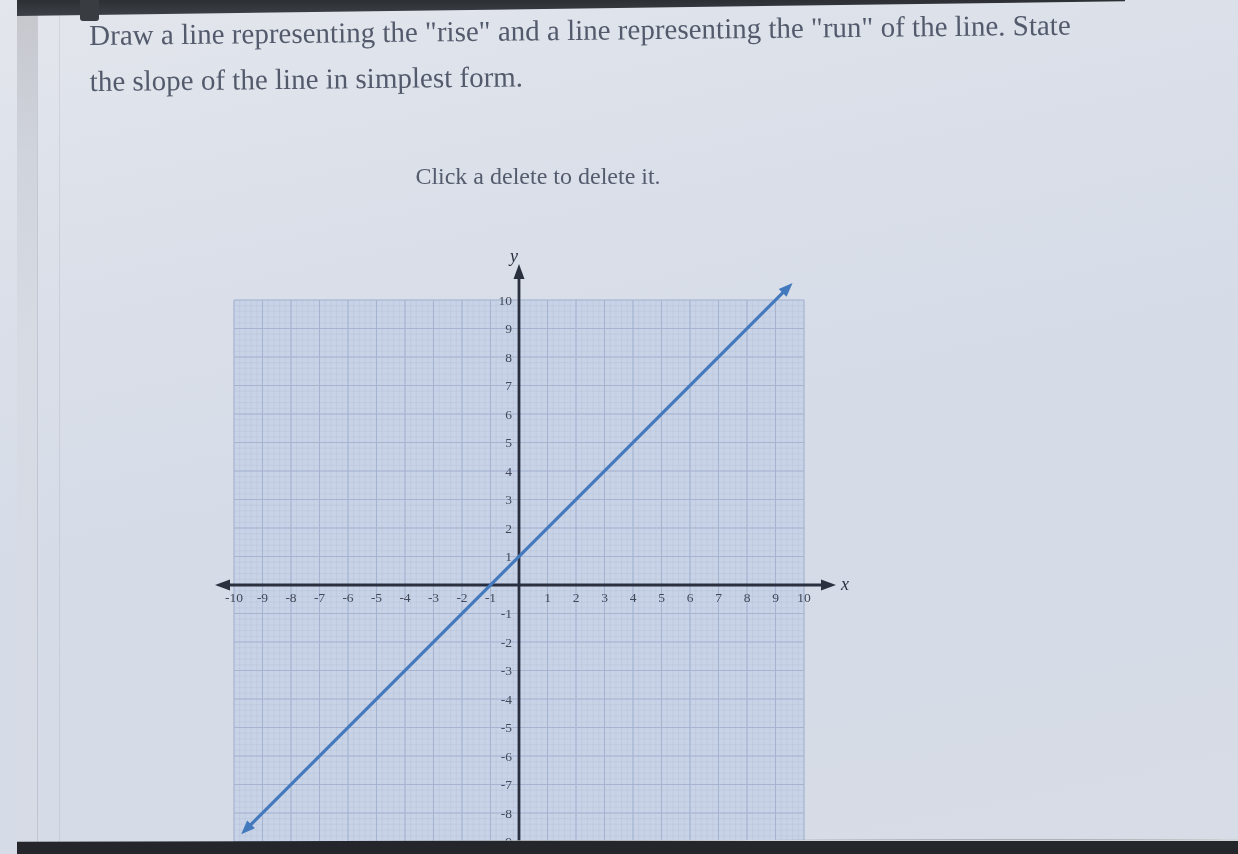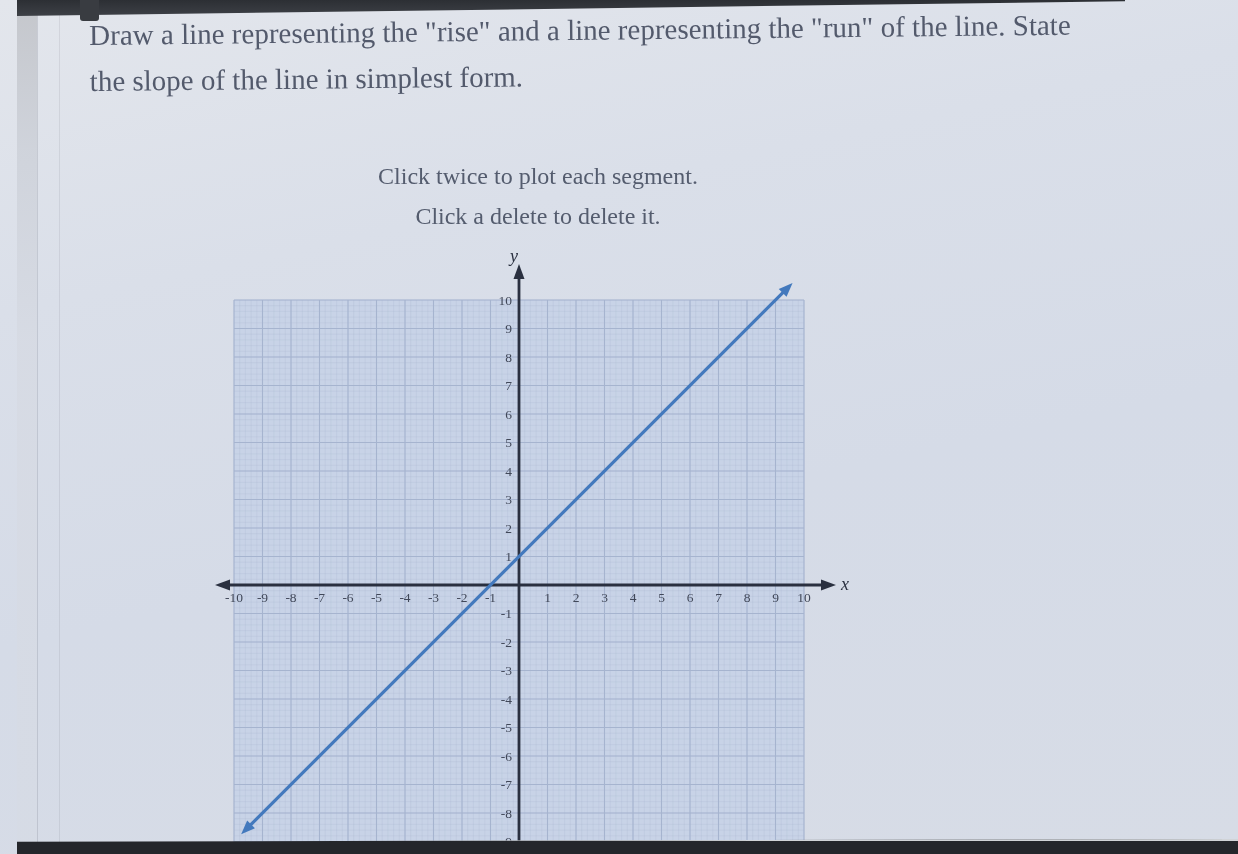--- a/index.html
+++ b/index.html
@@ -51,21 +51,20 @@
   <div class="left-strip"></div>
   <div class="seam s1"></div>
   <div class="seam s2"></div>
 
   <div class="prompt">
     <div>Draw a line representing the "rise" and a line representing the "run" of the line. State</div>
     <div>the slope of the line in simplest form.</div>
   </div>
 
   <div class="instructions">
-    <div>Click twice to plot each segment.</div>
     <div>Click a delete to delete it.</div>
   </div>
 
   <div class="graph-wrap">
     <svg id="graph-svg" width="645" height="614" viewBox="0 0 645 614">
         <rect x="22" y="60" width="570" height="543.5" fill="#c8d3e7"></rect>
         <line x1="22" y1="60" x2="22" y2="603.5" stroke="#9fb0cc" stroke-width="0.5" stroke-opacity="0.38"></line>
         <line x1="27.7" y1="60" x2="27.7" y2="603.5" stroke="#9fb0cc" stroke-width="0.5" stroke-opacity="0.38"></line>
         <line x1="33.4" y1="60" x2="33.4" y2="603.5" stroke="#9fb0cc" stroke-width="0.5" stroke-opacity="0.38"></line>
         <line x1="39.1" y1="60" x2="39.1" y2="603.5" stroke="#9fb0cc" stroke-width="0.5" stroke-opacity="0.38"></line>

